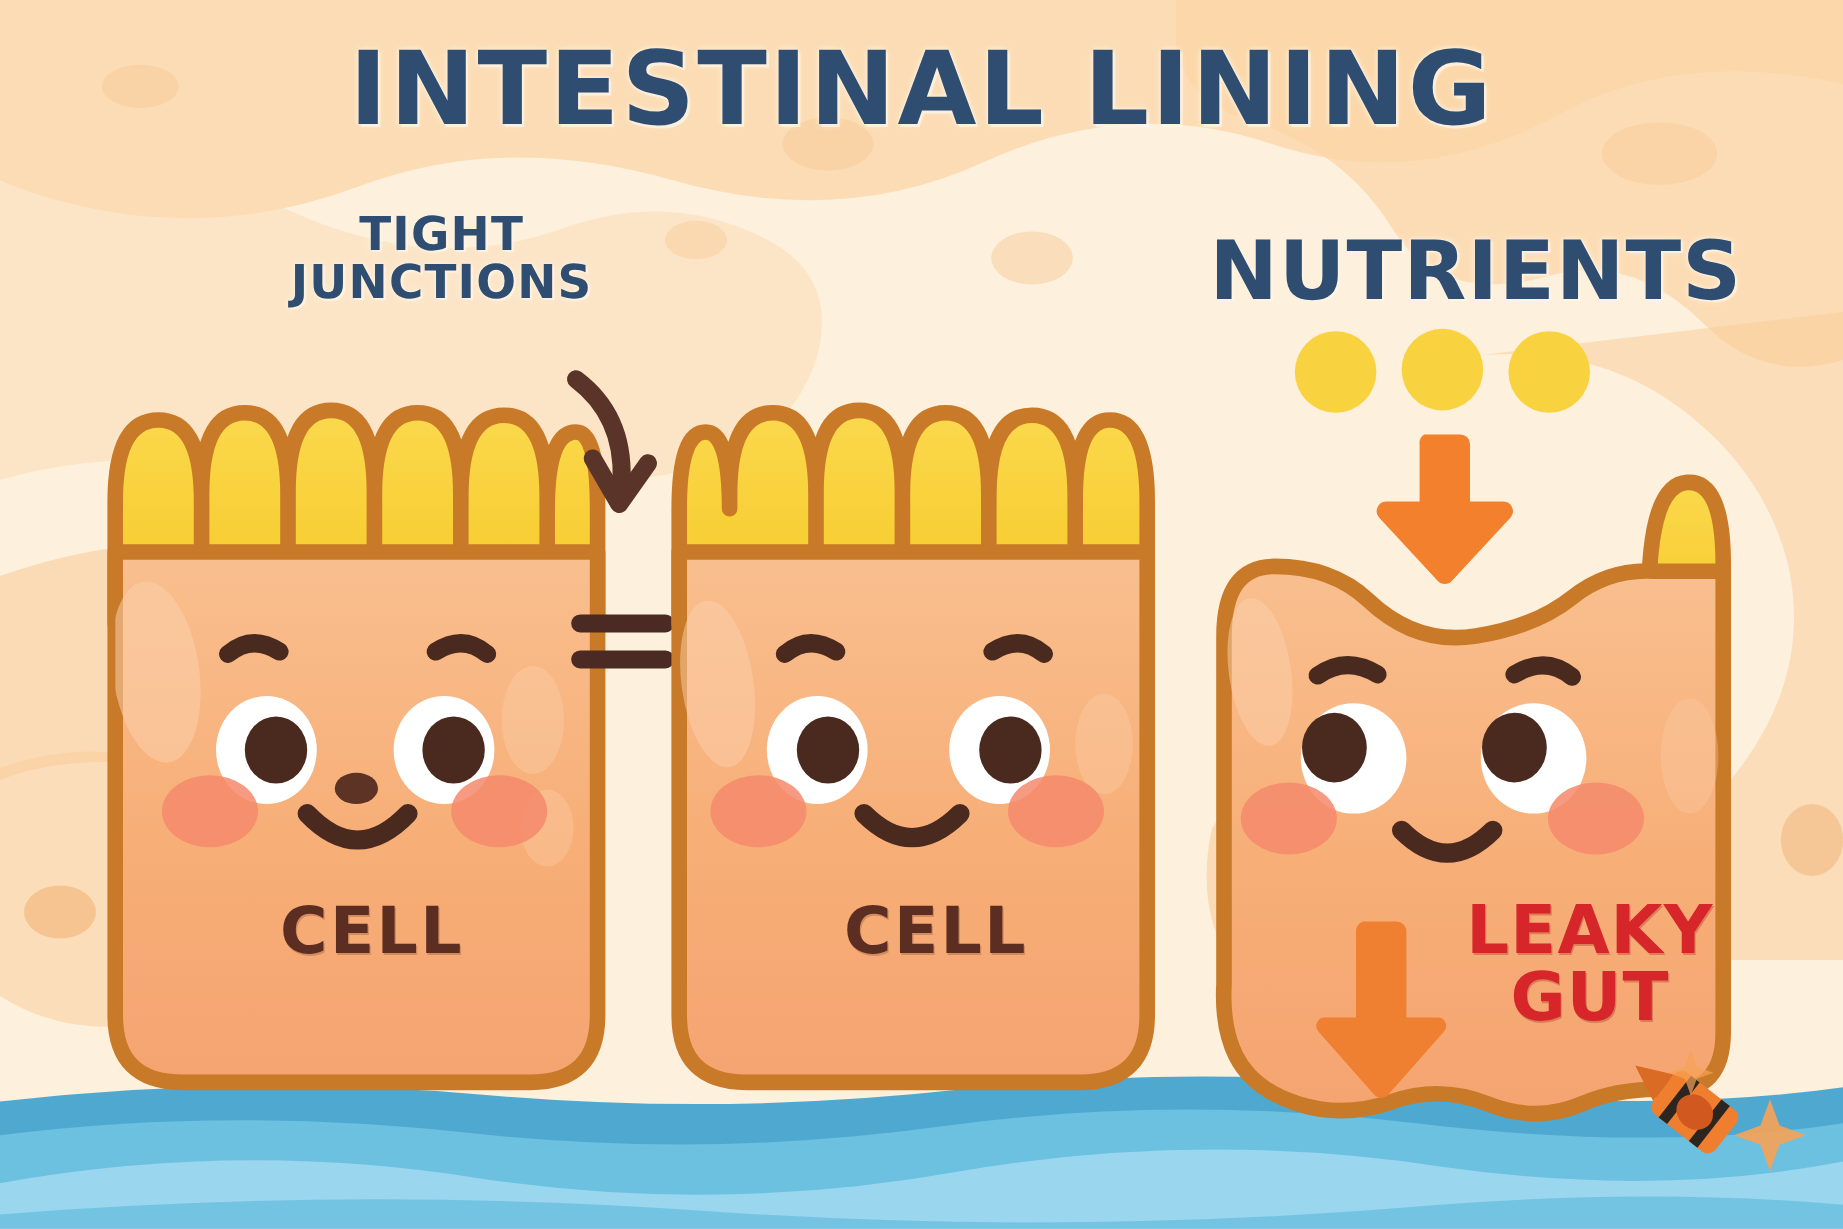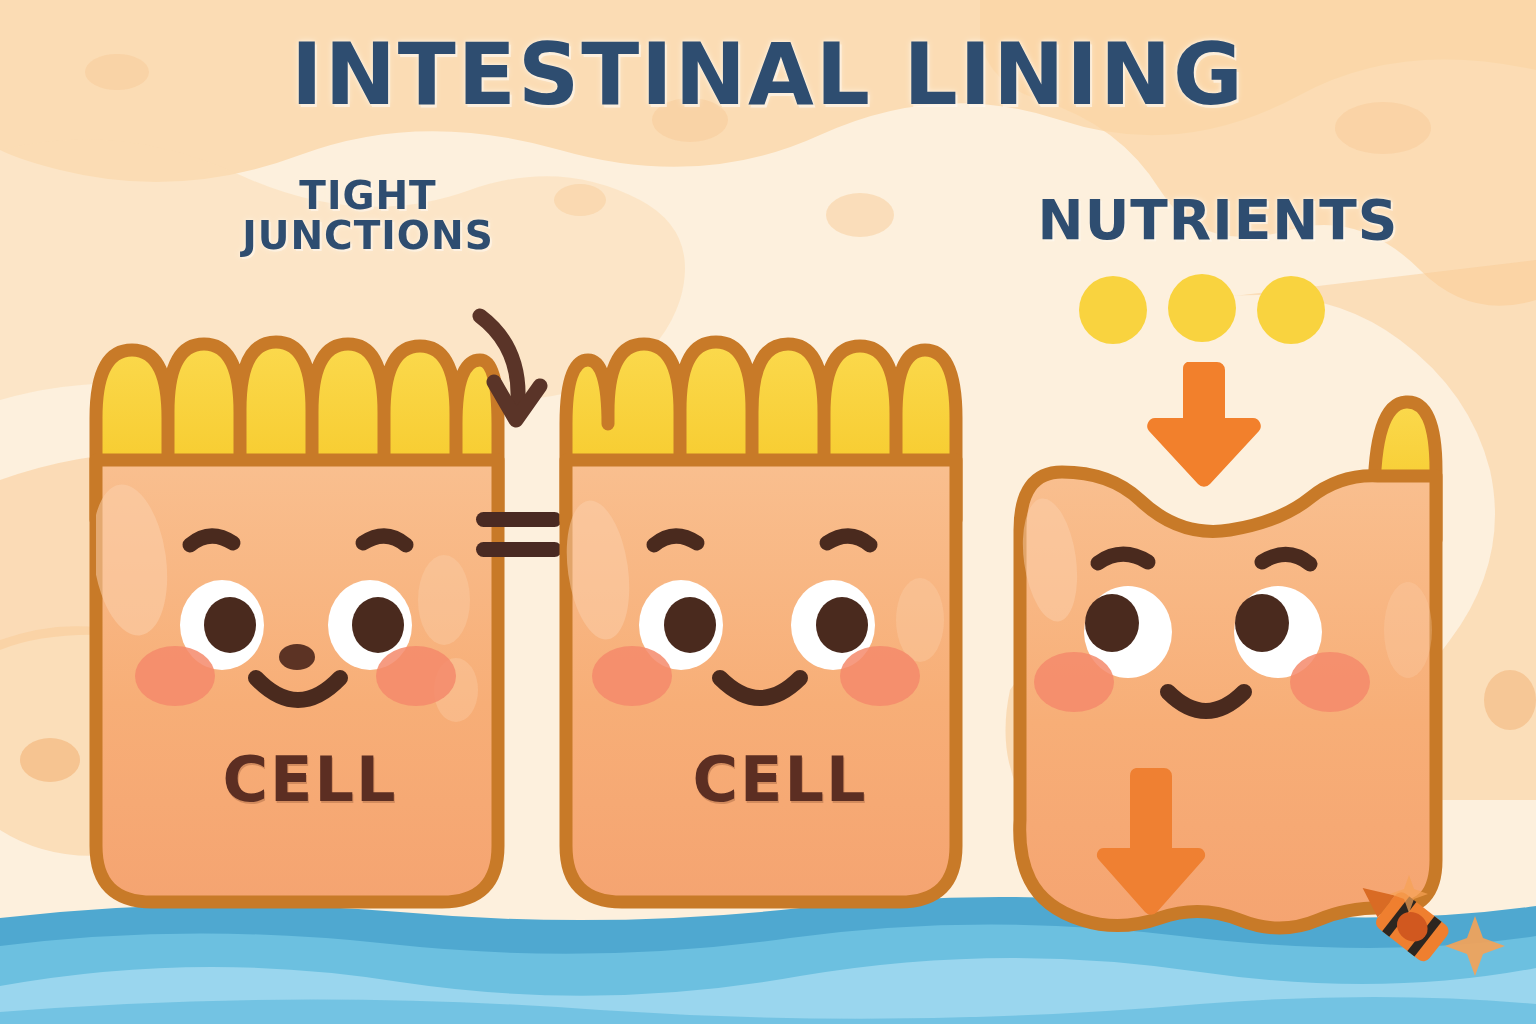--- a/index.html
+++ b/index.html
@@ -36,27 +36,27 @@
   }
   #tight-junctions-label{
     left:168px; top:176px; width:400px;
     font-size:39px;
     color:#2e4d70;
     letter-spacing:1px;
     text-shadow:0 0 3px #fdf0dd, 0 0 6px #fdf0dd, 2px 2px 0 rgba(255,255,255,.5);
   }
   #nutrients-label{
     left:1008px; top:192px; width:420px;
-    font-size:55px;
+    font-size:68px;
     color:#2e4d70;
     letter-spacing:1px;
     text-shadow:0 0 3px #fdf0dd, 0 0 6px #fdf0dd, 2px 2px 0 rgba(255,255,255,.5);
   }
   .cell-word{
-    font-size:62px;
+    font-size:54px;
     color:#5c2e22;
     letter-spacing:2px;
     text-shadow:1px 2px 0 rgba(120,60,35,.28);
   }
   #cell1-label{ left:150px; top:748px; width:320px; }
   #cell2-label{ left:620px; top:748px; width:320px; }
   #leaky-gut-label{
     left:1200px; top:748px; width:250px;
     font-size:56px;
     color:#d6262a;
@@ -275,14 +275,16 @@
 
   <div class="lbl" id="tight-junctions-label">TIGHT
 JUNCTIONS</div>
 
   <div class="lbl" id="nutrients-label">NUTRIENTS</div>
 
   <div class="lbl cell-word" id="cell1-label">CELL</div>
 
   <div class="lbl cell-word" id="cell2-label">CELL</div>
 
+  <div class="lbl" id="leaky-gut-label">LEAKY
+GUT</div>
 
 </div>
 
 </body></html>

